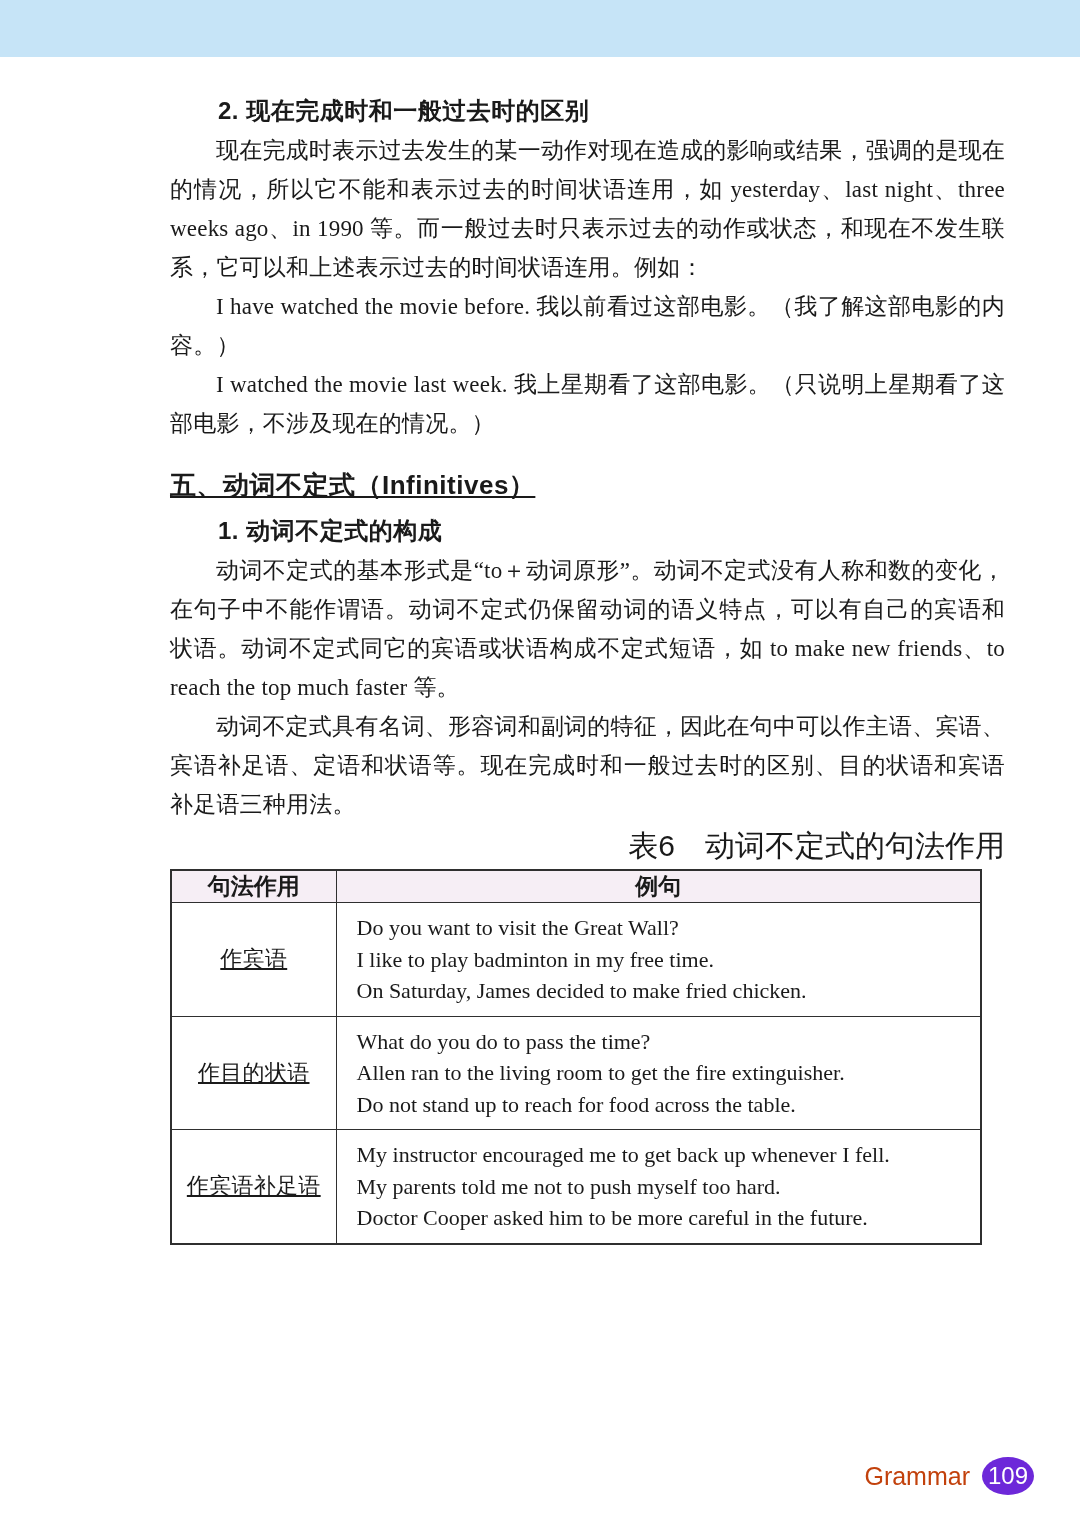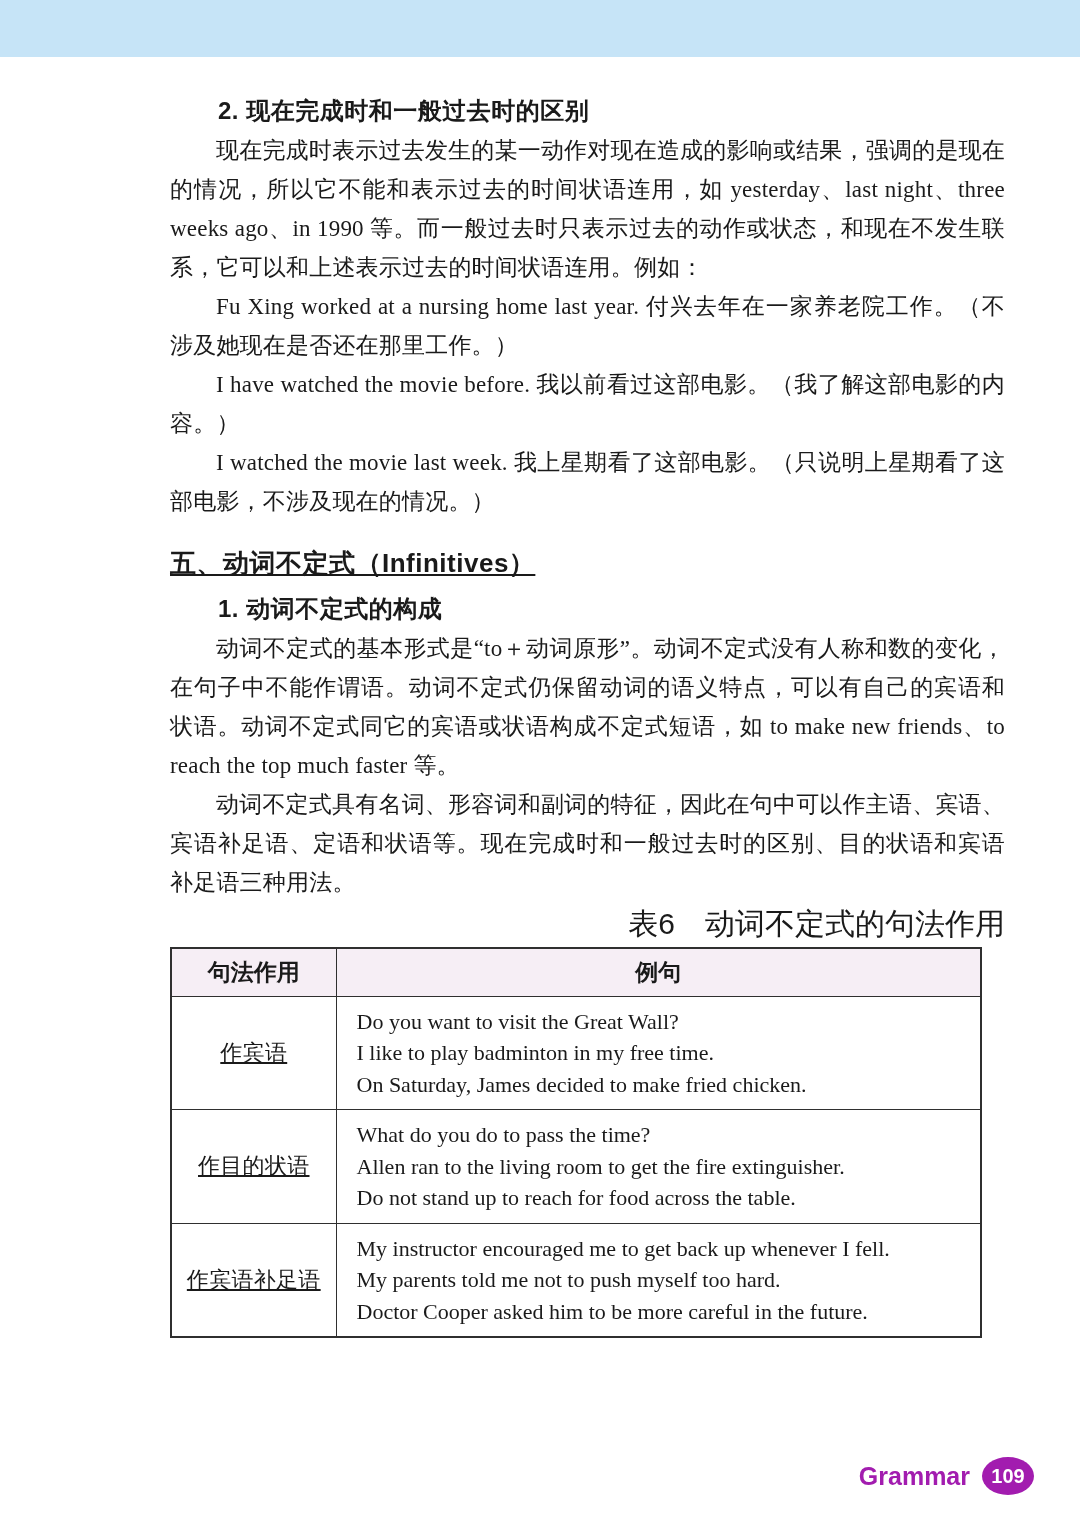--- a/index.html
+++ b/index.html
@@ -57,21 +57,21 @@
     width: 812px;
     margin-top: 5px;
     border: 2px solid #2f2f2f;
   }
   table.grammar-table th, table.grammar-table td {
     border: 1.5px solid #2f2f2f;
   }
   table.grammar-table th {
     background: #f6eef5;
     font-size: 23px; font-weight: bold;
-    height: 48px;
+    height: 32px;
     text-align: center; vertical-align: middle;
     font-family: "Liberation Sans", "DejaVu Sans", sans-serif;
     font-weight: 600;
   }
   td.role-cell {
     width: 165px;
     text-align: center; vertical-align: middle;
     font-size: 22px;
     letter-spacing: 0.3px;
     text-decoration: underline;
@@ -84,49 +84,48 @@
     font-size: 22px;
     line-height: 31.5px;
   }
   .footer {
     position: absolute;
     right: 46px; bottom: 32px;
     display: flex; align-items: center; gap: 12px;
   }
   .footer-label {
     font-family: "Liberation Sans", "DejaVu Sans", sans-serif;
-    font-weight: bold;
+    font-weight: normal;
     font-size: 25px;
-    color: #a21caf;
+    color: #c2410c;
   }
   .page-badge {
     display: inline-flex; align-items: center; justify-content: center;
     width: 52px; height: 38px;
     border-radius: 50%;
-    background: #a21caf;
+    background: #6d28d9;
     color: #ffffff;
     font-family: "Liberation Sans", "DejaVu Sans", sans-serif;
-    font-weight: bold;
-    font-size: 20px;
+    font-weight: normal;
+    font-size: 24px;
   }
 </style>
 </head>
 <body>
 
 <div class="page">
 
   <div class="top-band"></div>
 
   <div class="content">
 
     <h3 class="sub-heading">2. 现在完成时和一般过去时的区别</h3>
 
     <p class="para">现在完成时表示过去发生的某一动作对现在造成的影响或结果，强调的是现在的情况，所以它不能和表示过去的时间状语连用，如 yesterday、last night、three weeks ago、in 1990 等。而一般过去时只表示过去的动作或状态，和现在不发生联系，它可以和上述表示过去的时间状语连用。例如：</p>
 
-    <p class="para">Fu Xing worked at a nursing home last year. 付兴去年在一家养老院工作。（不涉及她现在是否还在那里工作。）</p>
     <p class="para">I have watched the movie before. 我以前看过这部电影。（我了解这部电影的内容。）</p>
     <p class="para">I watched the movie last week. 我上星期看了这部电影。（只说明上星期看了这部电影，不涉及现在的情况。）</p>
 
     <h2 class="main-heading">五、动词不定式（Infinitives）</h2>
 
     <div class="gap-sm"></div>
 
     <h3 class="sub-heading">1. 动词不定式的构成</h3>
 
     <p class="para">动词不定式的基本形式是“to＋动词原形”。动词不定式没有人称和数的变化，在句子中不能作谓语。动词不定式仍保留动词的语义特点，可以有自己的宾语和状语。动词不定式同它的宾语或状语构成不定式短语，如 to make new friends、to reach the top much faster 等。</p>

